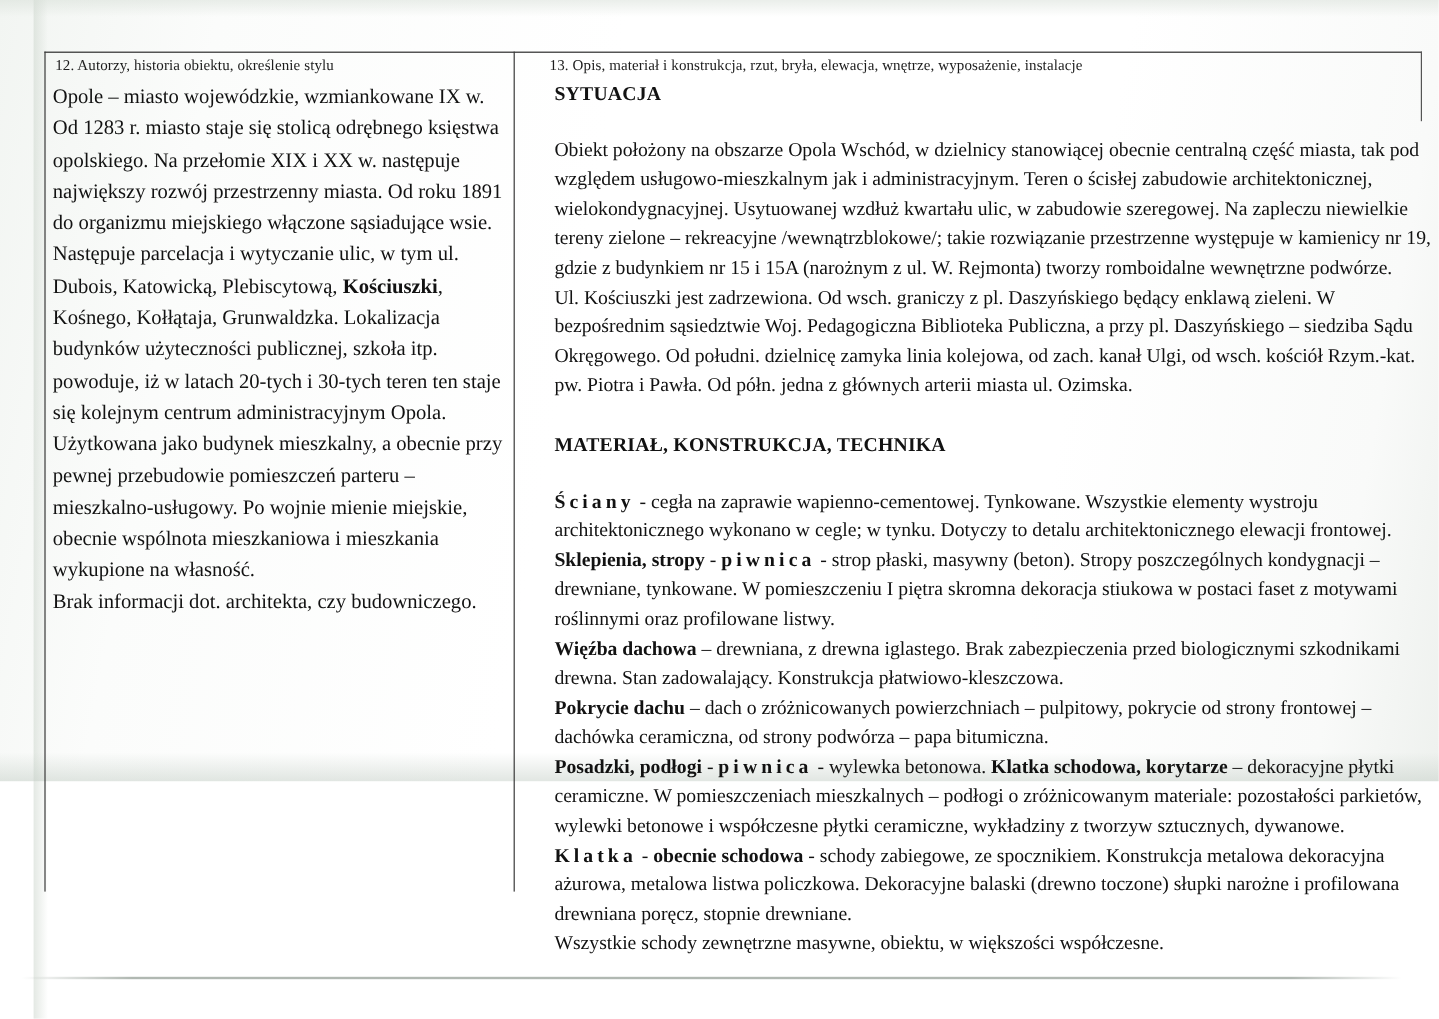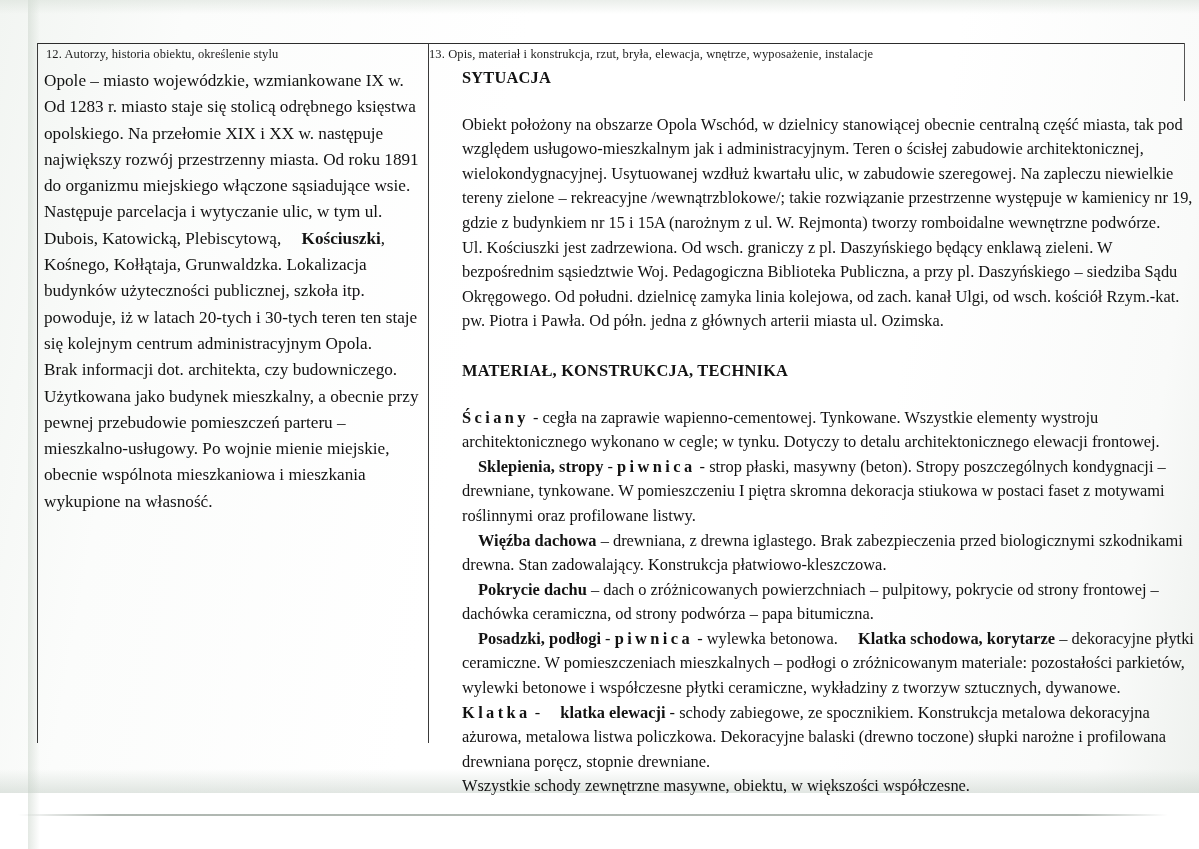--- a/index.html
+++ b/index.html
@@ -9,21 +9,21 @@
   body {
     width: 1199px;
     height: 849px;
     background: #ffffff;
     font-family: "Liberation Serif", serif;
     overflow: hidden;
   }
   .page {
     position: relative;
     width: 1199px;
-    height: 793px;
+    height: 651px;
     background:
       linear-gradient(100deg, #f2f5f2 0%, #fbfcfb 14%, #ffffff 40%, #ffffff 72%, #f9faf9 92%, #eef1ee 100%);
   }
   
   .scan-edge-left {
     position: absolute;
     left: 28px; top: 0; width: 12px; height: 849px;
     background: linear-gradient(90deg, rgba(205,214,205,0.55) 0%, rgba(255,255,255,0) 100%);
     pointer-events: none;
   }
@@ -75,21 +75,21 @@
   
   .col-head {
     position: absolute;
     font-family: "Liberation Serif", serif;
     font-size: 12.5px;
     color: #1c1c1c;
     letter-spacing: 0.1px;
     white-space: nowrap;
   }
   #head-left  { left: 46px;  top: 47px; }
-  #head-right { left: 429px; top: 47px; }
+  #head-right { left: 458px; top: 47px; }
 
   
   .col {
     position: absolute;
     color: #121212;
   }
   #col-left {
     left: 44px;
     top: 68px;
     width: 378px;
@@ -107,21 +107,21 @@
   .para { margin: 0; }
   .para + .para { margin-top: 0; }
 
   .sect-title {
     font-weight: bold;
     letter-spacing: 0.2px;
   }
   .spacer-md { height: 22px; }
   .spacer-lg { height: 25px; }
 
-  b, .b { font-weight: bold; margin-left: 16px; }
+  b, .b { font-weight: bold; }
   .sp {
     font-weight: bold;
     letter-spacing: 3.4px;
   }
 </style>
 </head>
 <body>
 
 <div class="page">
 
@@ -134,34 +134,34 @@
   <div class="border-left"></div>
   <div class="border-mid"></div>
   <div class="border-right"></div>
 
   <div class="col-head" id="head-left">12. Autorzy, historia obiektu, określenie stylu</div>
 
   <div class="col-head" id="head-right">13. Opis, materiał i konstrukcja, rzut, bryła, elewacja, wnętrze, wyposażenie, instalacje</div>
 
   <div class="col" id="col-left">
       <p class="para"><span>Opole – miasto wojewódzkie, wzmiankowane IX w. Od 1283 r. miasto staje się stolicą odrębnego  księstwa opolskiego. Na przełomie XIX i XX w. następuje największy rozwój przestrzenny miasta. Od roku 1891 do organizmu miejskiego włączone sąsiadujące wsie. Następuje parcelacja i wytyczanie ulic, w tym ul. Dubois, Katowicką, Plebiscytową, </span><span class="b">Kościuszki</span><span>, Kośnego, Kołłątaja, Grunwaldzka. Lokalizacja budynków użyteczności publicznej, szkoła itp. powoduje, iż w latach 20-tych i 30-tych teren ten staje się kolejnym centrum administracyjnym Opola.</span></p>
+      <p class="para"><span>Użytkowana jako budynek mieszkalny, a obecnie przy pewnej przebudowie  pomieszczeń parteru – mieszkalno-usługowy. Po wojnie mienie miejskie, obecnie wspólnota mieszkaniowa i mieszkania wykupione na własność.</span></p>
       <p class="para"><span>Brak informacji dot. architekta, czy budowniczego.</span></p>
-      <p class="para"><span>Użytkowana jako budynek mieszkalny, a obecnie przy pewnej przebudowie  pomieszczeń parteru – mieszkalno-usługowy. Po wojnie mienie miejskie, obecnie wspólnota mieszkaniowa i mieszkania wykupione na własność.</span></p>
     </div>
 
   <div class="col" id="col-right">
       <div class="sect-title">SYTUACJA</div>
       <div class="spacer-md"></div>
       <p class="para"><span>Obiekt położony  na obszarze Opola Wschód, w dzielnicy stanowiącej obecnie centralną część miasta, tak pod względem usługowo-mieszkalnym jak i administracyjnym. Teren o ścisłej zabudowie architektonicznej, wielokondygnacyjnej. Usytuowanej wzdłuż kwartału ulic, w zabudowie szeregowej. Na zapleczu niewielkie tereny zielone – rekreacyjne /wewnątrzblokowe/; takie rozwiązanie przestrzenne występuje w kamienicy nr 19, gdzie z budynkiem nr 15 i 15A (narożnym z ul. W. Rejmonta) tworzy romboidalne wewnętrzne podwórze.</span></p>
       <p class="para"><span>Ul. Kościuszki jest zadrzewiona. Od wsch. graniczy  z pl. Daszyńskiego będący enklawą zieleni. W bezpośrednim sąsiedztwie Woj. Pedagogiczna Biblioteka Publiczna, a przy pl. Daszyńskiego – siedziba Sądu Okręgowego. Od południ. dzielnicę zamyka linia kolejowa, od zach. kanał Ulgi, od wsch. kościół Rzym.-kat. pw. Piotra i Pawła. Od półn. jedna z głównych arterii miasta ul. Ozimska.</span></p>
       <div class="spacer-lg"></div>
       <div class="sect-title">MATERIAŁ, KONSTRUKCJA, TECHNIKA</div>
       <div class="spacer-md"></div>
       <p class="para"><span class="sp">Ściany</span><span> -  cegła na zaprawie wapienno-cementowej. Tynkowane. Wszystkie elementy wystroju architektonicznego wykonano w cegle; w tynku. Dotyczy to detalu architektonicznego elewacji frontowej.</span></p>
       <p class="para"><span class="b">Sklepienia, stropy</span><span> -  </span><span class="sp">piwnica</span><span> -   strop płaski, masywny (beton). Stropy  poszczególnych kondygnacji – drewniane, tynkowane. W pomieszczeniu I piętra skromna dekoracja stiukowa w postaci faset z motywami roślinnymi oraz profilowane listwy.</span></p>
       <p class="para"><span class="b">Więźba dachowa</span><span> – drewniana, z drewna iglastego. Brak zabezpieczenia przed biologicznymi szkodnikami drewna. Stan zadowalający. Konstrukcja płatwiowo-kleszczowa.</span></p>
       <p class="para"><span class="b">Pokrycie dachu</span><span> – dach o zróżnicowanych powierzchniach – pulpitowy, pokrycie od strony frontowej – dachówka ceramiczna, od strony podwórza – papa bitumiczna.</span></p>
       <p class="para"><span class="b">Posadzki, podłogi</span><span>  -  </span><span class="sp">piwnica</span><span>  - wylewka betonowa. </span><span class="b">Klatka schodowa, korytarze</span><span> – dekoracyjne płytki ceramiczne. W pomieszczeniach mieszkalnych – podłogi o zróżnicowanym materiale: pozostałości parkietów, wylewki betonowe i współczesne płytki ceramiczne, wykładziny z tworzyw sztucznych, dywanowe.</span></p>
-      <p class="para"><span class="sp">Klatka</span><span>  -  </span><span class="b">klatka elewacji</span><span>  -  schody zabiegowe, ze spocznikiem. Konstrukcja metalowa dekoracyjna ażurowa, metalowa listwa policzkowa. Dekoracyjne balaski (drewno toczone) słupki narożne i profilowana drewniana poręcz, stopnie drewniane.</span></p>
+      <p class="para"><span class="sp">Klatka</span><span>  -  </span><span class="b">obecnie schodowa</span><span>  -  schody zabiegowe, ze spocznikiem. Konstrukcja metalowa dekoracyjna ażurowa, metalowa listwa policzkowa. Dekoracyjne balaski (drewno toczone) słupki narożne i profilowana drewniana poręcz, stopnie drewniane.</span></p>
       <p class="para"><span>Wszystkie  schody zewnętrzne masywne, obiektu, w większości współczesne.</span></p>
     </div>
 
 </div>
 
 </body></html>

